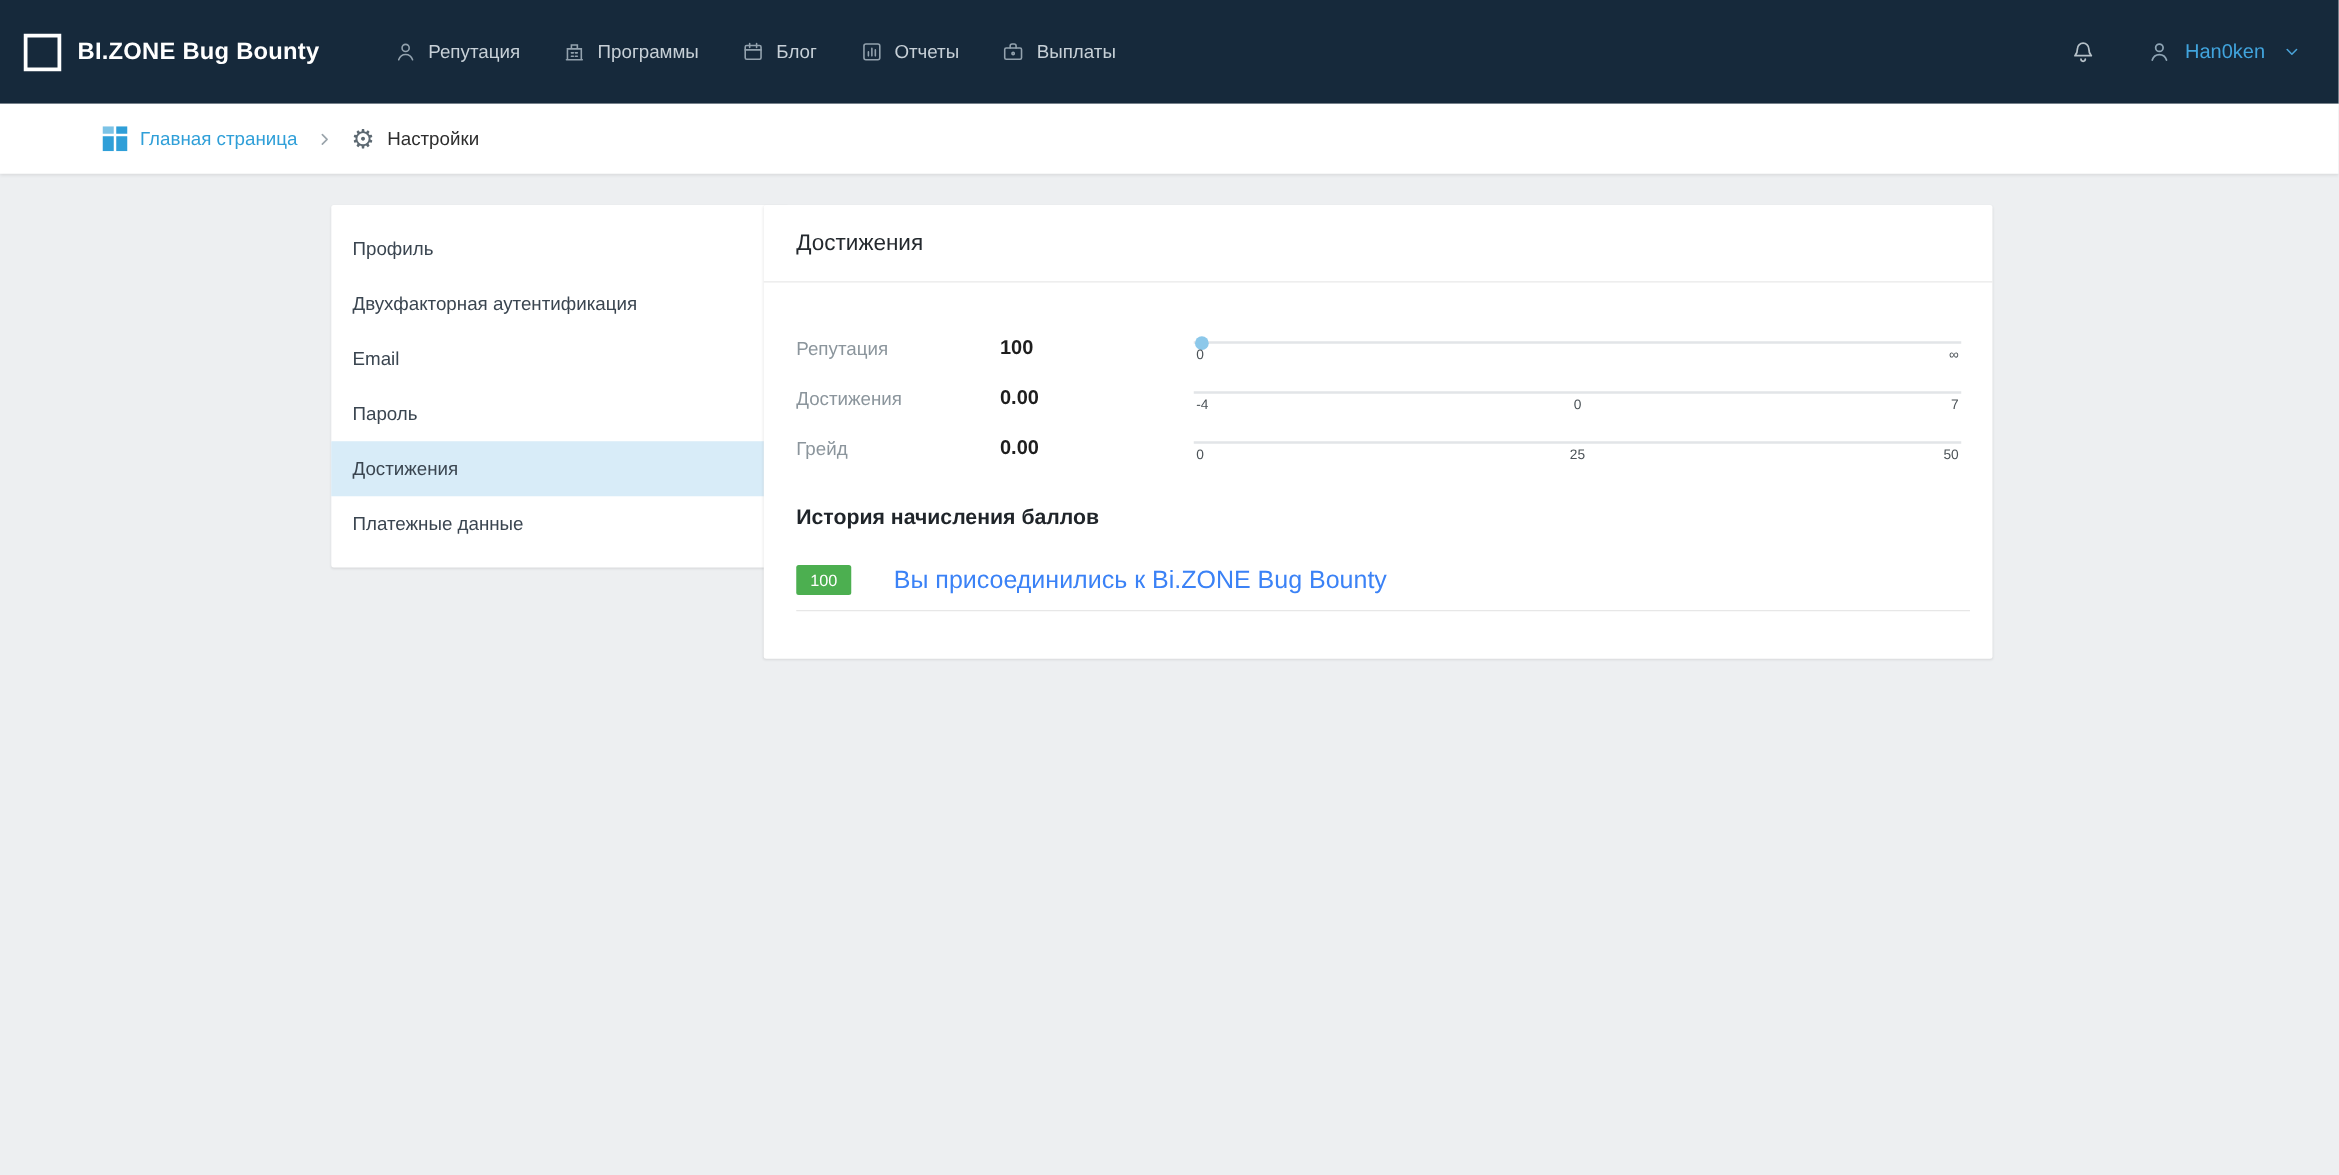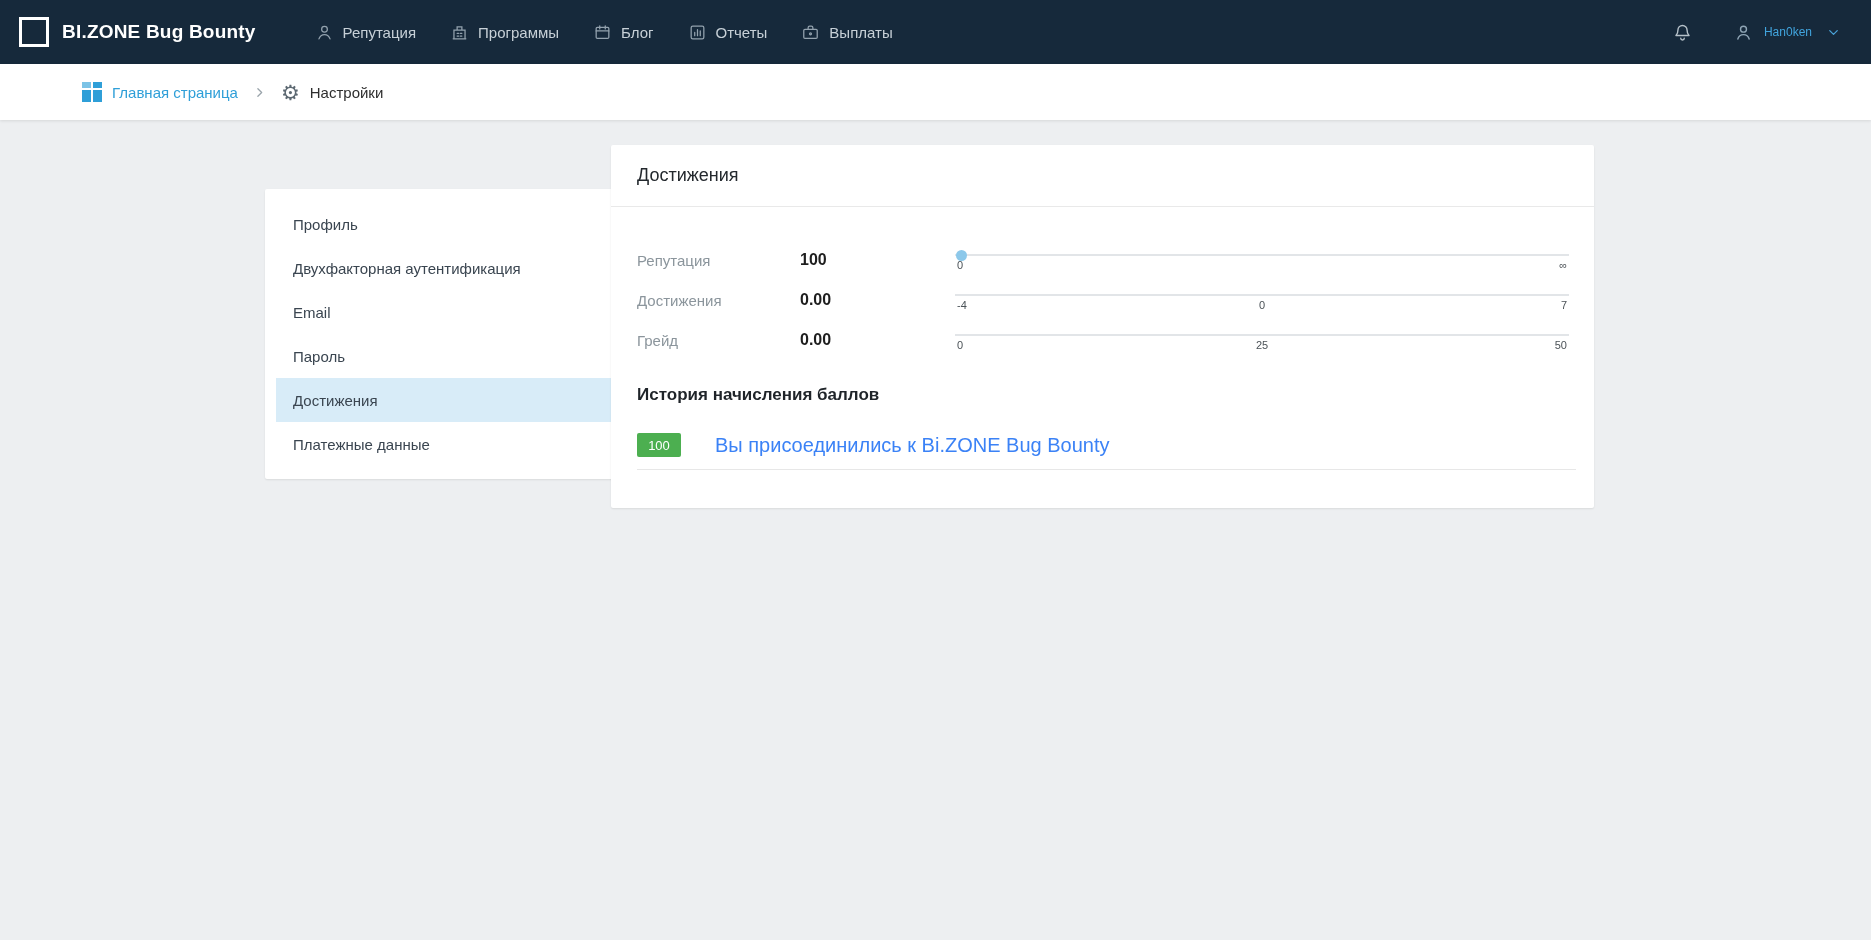--- a/index.html
+++ b/index.html
@@ -5,62 +5,62 @@
   * { margin:0; padding:0; box-sizing:border-box; }
   html,body { width:1871px; height:940px; }
   body {
     background:#edeff1;
     font-family:"Liberation Sans", sans-serif;
     overflow:hidden;
   }
 
   
   .header {
-    height:64px; background:#16293b;
+    height:83px; background:#16293b;
     display:flex; align-items:center;
     padding:0 30px 0 19px;
   }
   .logo { display:flex; align-items:center; gap:13px; margin-right:42px; cursor:pointer; }
   .logo-mark { width:30px; height:30px; border:3px solid #ffffff; }
   .logo-text { color:#ffffff; font-weight:700; font-size:19px; letter-spacing:.2px; white-space:nowrap; }
 
   .nav { display:flex; align-items:center; height:100%; }
   .nav-item {
     display:flex; align-items:center; gap:9px;
     padding:0 17px; height:100%;
     color:#c7d0d7; font-size:15px; cursor:pointer; white-space:nowrap;
   }
   .nav-icon { display:flex; color:#93a2ae; }
 
   .header-right { margin-left:auto; display:flex; align-items:center; gap:40px; }
   .bell { display:flex; color:#b6c1c9; cursor:pointer; }
   .user { display:flex; align-items:center; gap:10px; cursor:pointer; }
   .user-icon { display:flex; color:#8fa5b5; }
-  .user-name { color:#41a4dd; font-size:12px; }
+  .user-name { color:#41a4dd; font-size:16px; }
   .user-chevron { display:flex; color:#4aa3d8; margin-left:4px; }
 
   
   .breadcrumb {
     height:56px; background:#ffffff;
     display:flex; align-items:center; padding-left:45px;
     box-shadow:0 1px 3px rgba(0,0,0,.10);
     position:relative; z-index:2;
   }
   .crumb-home { display:flex; align-items:center; gap:10px; cursor:pointer;padding-left:37px; }
   .crumb-home-label { color:#2f9fd8; font-size:15px; }
   .crumb-sep { margin:0 15px; display:flex; color:#9aa4ab; }
   .crumb-current { display:flex; align-items:center; gap:10px; }
   .gear-glyph { font-size:21px; line-height:1; color:#5d6972; }
   .crumb-current-label { color:#2e2e2e; font-size:15px; }
 
   
   .content { position:relative; height:817px; }
   .card { background:#ffffff; border-radius:2px; box-shadow:0 1px 2px rgba(0,0,0,.09); }
 
-  .sidebar-card { position:absolute; left:265px; top:25px; width:366px; padding:13px 11px;margin-top:44px; }
+  .sidebar-card { position:absolute; left:265px; top:25px; width:366px; padding:13px 0; }
   .side-item {
     height:44px; display:flex; align-items:center;
     padding-left:17px; font-size:15px; color:#3a4550; cursor:pointer;
   }
   .side-item.active { background:#d8ecf8; }
 
   .main-card { position:absolute; left:611px; top:25px; width:983px; padding-bottom:38px; }
   .main-title {
     height:62px; display:flex; align-items:center; padding-left:26px;
     font-size:18px; font-weight:500; color:#24292e;

